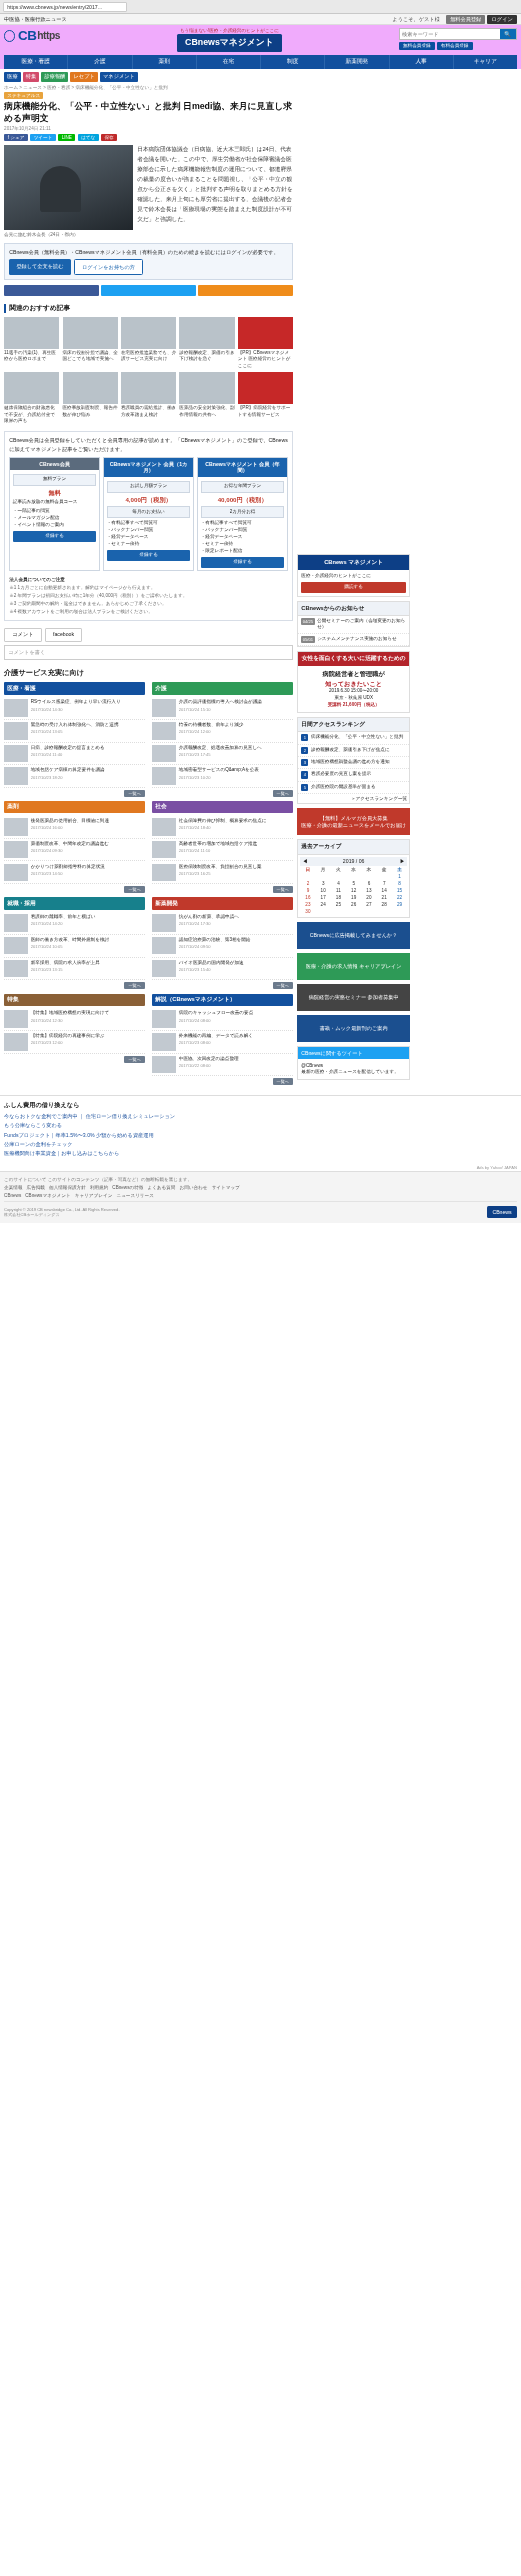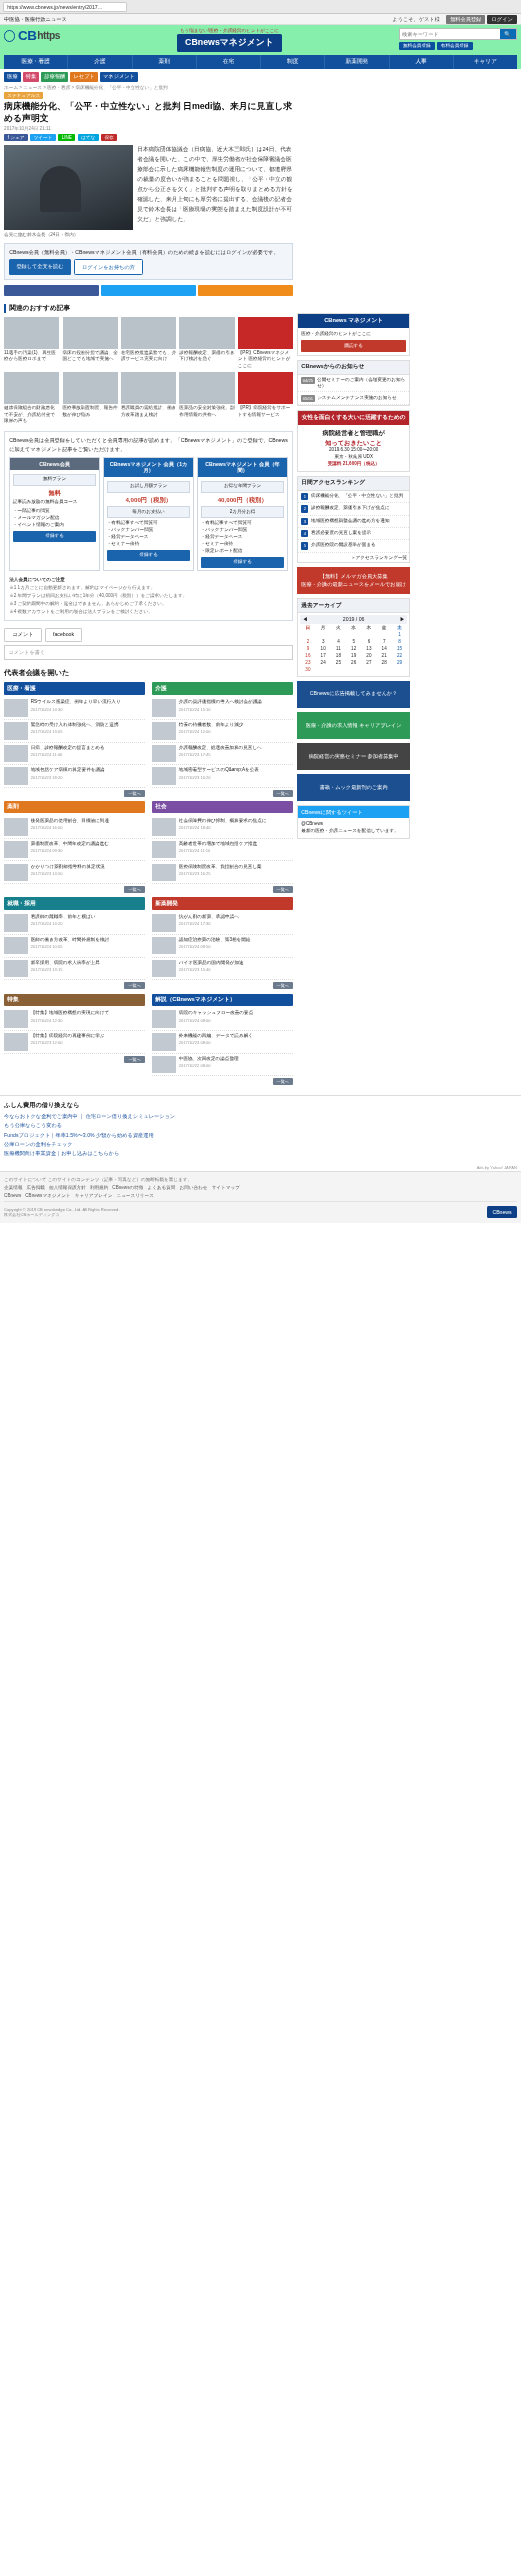--- a/index.html
+++ b/index.html
@@ -19,21 +19,21 @@
 
   
   .utilbar { background:#f4f4f4; border-bottom:0.5px solid #ddd; height:11.3px; display:flex; align-items:center; padding:0 4.1px; font-size:5.2px; }
   .utilbar .spacer { flex:1; }
   .utilbar .welcome { color:#444; margin-right:4.1px; }
   .btn-xs { display:inline-block; background:#0b6cb5; color:#fff; padding:1px 4.1px; border-radius:1px; font-size:5.2px; margin-left:2.1px; }
   .btn-xs.grey { background:#777; }
   .btn-xs.dark { background:#333; }
 
   
-  header.site { background:#86efac; padding:3.1px 4.1px 0; }
+  header.site { background:#f0abfc; padding:3.1px 4.1px 0; }
   .hdr-row { display:flex; align-items:flex-start; }
   .logo { display:flex; align-items:center; font-size:13.4px; font-weight:bold; color:#0b4f9e; letter-spacing:-0.5px; }
   .logo .mark { width:11.3px; height:11.3px; border:1.5px solid #0b4f9e; border-radius:50%; margin-right:2.6px; display:inline-block; }
   .logo .cb { color:#0b4f9e; }
   .logo .news { color:#444; font-size:10.3px; margin-left:1px;}
   .hdr-center { flex:1; text-align:center; }
   .hdr-center .lead { font-size:4.6px; color:#b3242b; }
   .mng-banner { display:inline-block; background:#0d3f86; color:#fff; font-size:8.8px; font-weight:bold; padding:2.6px 8.2px; border-radius:1.5px; margin-top:1px; }
   .hdr-right { width:118px; }
   .searchbox { display:flex; border:0.5px solid #bbb; height:11.3px; }
@@ -41,21 +41,21 @@
   .searchbox .go { background:#0b6cb5; color:#fff; width:15.5px; display:flex; align-items:center; justify-content:center; }
   .hdr-right .sub { margin-top:2.1px; display:flex; gap:2.1px; }
   .hdr-right .sub span { background:#0b4f9e; color:#fff; font-size:4.6px; padding:1.5px 4.1px; border-radius:1px; }
 
   
   nav.global { display:flex; background:#12509e; margin:3.1px 0 0; }
   nav.global div { flex:1; text-align:center; color:#fff; font-size:5.7px; padding:3.1px 0; border-right:0.5px solid #2b66ad; }
   nav.global div:last-child { border-right:0; }
 
   
-  .wrap { display:flex; padding:3.1px 4.1px; gap:4.1px; align-items:center; }
+  .wrap { display:flex; padding:3.1px 4.1px; gap:4.1px; align-items:flex-end; }
   .main { width:289px; }
   .side { width:113px; }
 
   
   .subnav { display:flex; gap:2.1px; align-items:center; font-size:5.2px; margin-bottom:3.1px; }
   .subnav .tag { background:#12509e; color:#fff; padding:1.5px 3.1px; border-radius:1px; }
   .subnav .tag.pink { background:#d24b6a; }
   .subnav .tag.green { background:#2e9a57; }
   .subnav .tag.orange { background:#e07820; }
 
@@ -351,21 +351,21 @@
 ※4 複数アカウントをご利用の場合は法人プランをご検討ください。</div>
       </div>
     </div>
 
     <div class="cmt-tabs">
       <div>コメント</div>
       <div>facebook</div>
     </div>
     <div class="cmt-input">コメントを書く</div>
 
-    <div class="cat-title">代表者会議を開いた</div>
+    <div class="cat-title">介護サービス充実に向け</div>
     <div class="cat-grid">
 
       <div class="cat-block">
         <h3>医療・看護</h3>
         <div class="cat-item">
             <div class="th"></div>
             <div class="tx">
               <div>RSウイルス感染症、例年より早い流行入り</div>
               <div class="dt">2017/10/24 14:30</div>
             </div>

